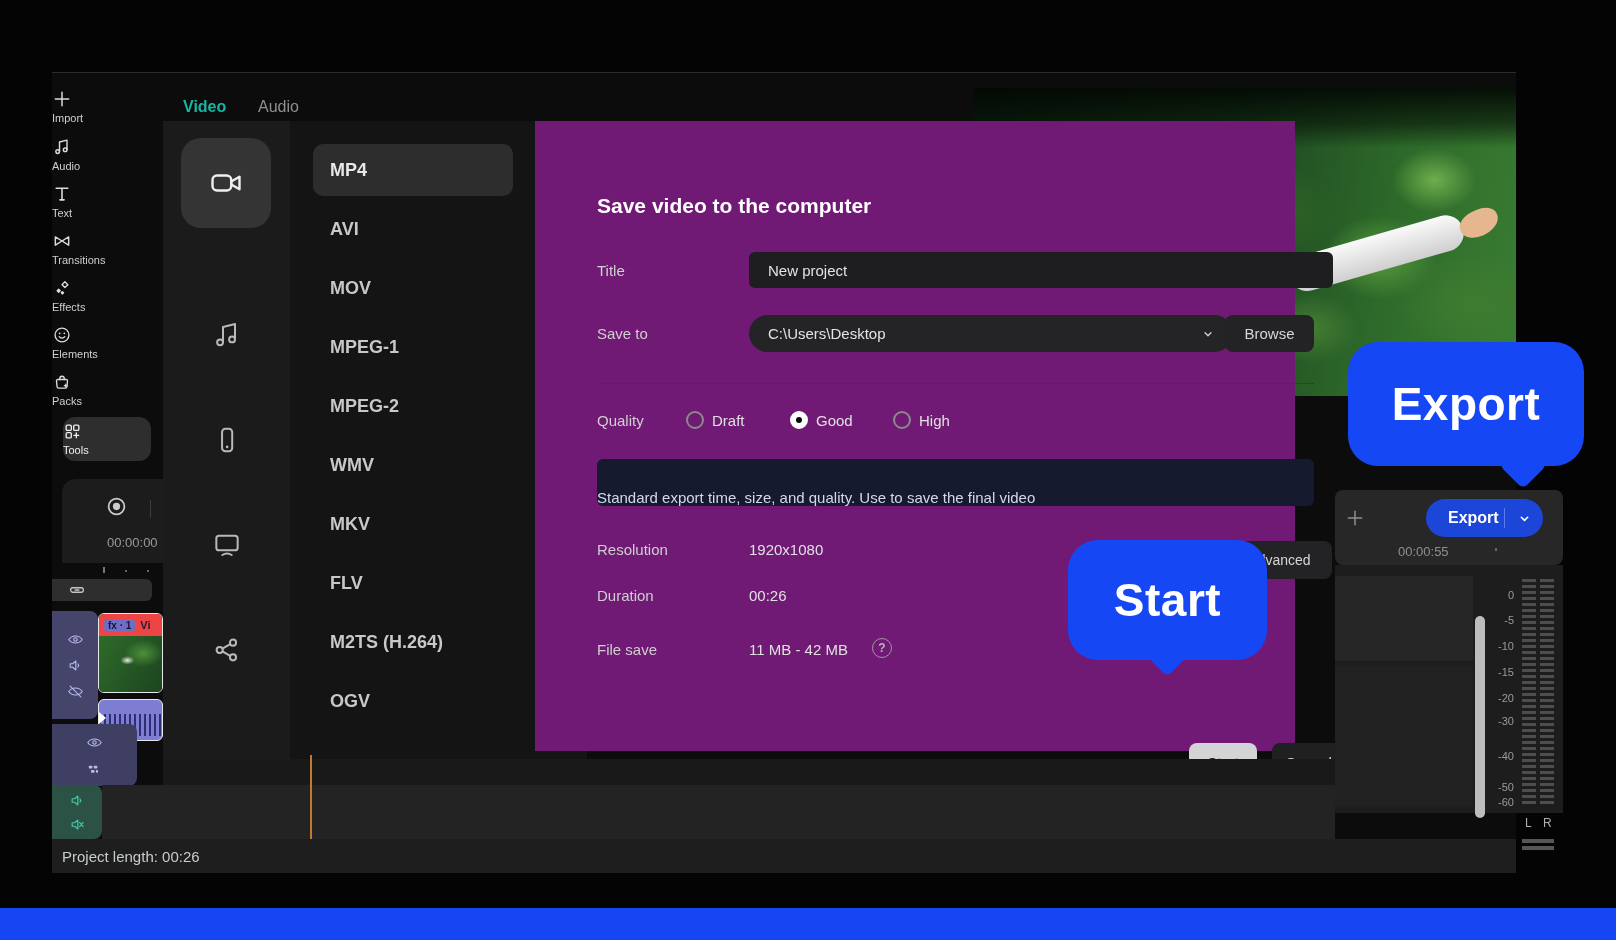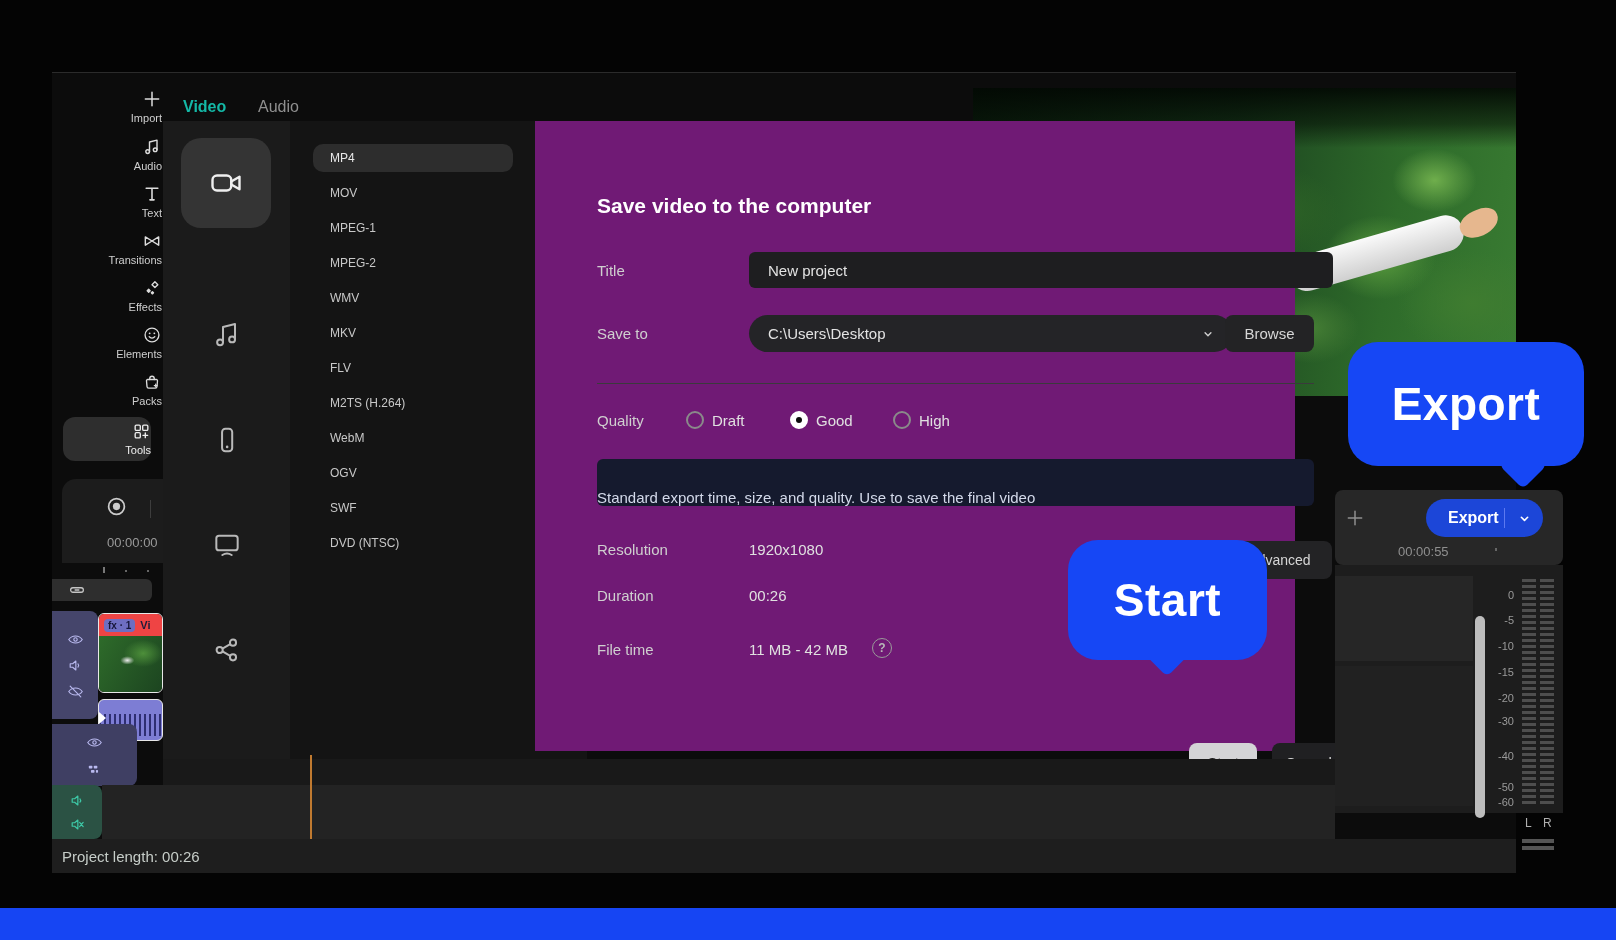--- a/index.html
+++ b/index.html
@@ -3,31 +3,31 @@
 <meta charset="utf-8">
 <style>
   html,body{margin:0;padding:0;background:#000;}
   .stage{position:relative;width:1616px;height:940px;background:#040404;overflow:hidden;
          font-family:"Liberation Sans",sans-serif;}
   .abs{position:absolute;}
   .app{left:52px;top:72px;width:1464px;height:800px;background:#0c0c0c;border-top:1px solid #2b2b2b;}
   .icon{display:flex;align-items:center;justify-content:center;}
   svg{display:block;}
   
-  .navitem{left:0;width:110px;display:flex;flex-direction:column;align-items:flex-end;gap:3px;}
+  .navitem{left:0;width:110px;display:flex;flex-direction:column;align-items:flex-start;gap:3px;}
   .navitem .t{font-size:11px;color:#cfcfcf;}
   .nav-hl{background:#2e2e2e;border-radius:12px;}
   
   .tab{font-size:16px;}
   
   .panel-cat{left:111px;top:48px;width:127px;height:638px;background:#1b1b1b;}
   .panel-fmt{left:238px;top:48px;width:297px;height:638px;background:#141414;}
   .cat-hl{left:18px;top:17px;width:90px;height:90px;background:#343434;border-radius:20px;}
-  .fmt-item{height:28px;width:200px;border-radius:10px;display:flex;align-items:center;
-            padding-left:17px;box-sizing:border-box;font-size:12px;color:#c8c8c8;flex:none;}
+  .fmt-item{height:52px;width:200px;border-radius:10px;display:flex;align-items:center;
+            padding-left:17px;box-sizing:border-box;font-size:18px;color:#c8c8c8;flex:none;font-weight:bold;}
   .fmt-sel{background:#2d2d2d;color:#e8e8e8;}
   
   .dialog{left:483px;top:48px;width:760px;height:630px;background:#701a75;}
   .dlg-label{font-size:15px;color:#cfcfcf;}
   .dlg-value{font-size:15px;color:#e0e0e0;}
   .field{background:#1e1e20;border-radius:6px;display:flex;align-items:center;color:#e3e3e3;font-size:15px;}
   .pill{background:#242427;border-radius:19px;}
   .btn{background:#232325;border-radius:8px;display:flex;align-items:center;justify-content:center;
        color:#d6d6d6;font-size:14px;}
   .radio{width:18px;height:18px;border-radius:50%;border:2px solid #8a8a8a;box-sizing:border-box;}
@@ -188,28 +188,28 @@
             <circle cx="16.5" cy="6.5" r="2.3"></circle>
             <circle cx="16.5" cy="17.5" r="2.3"></circle>
             <path d="M8.6 10.9l5.8-3.3M8.6 13.1l5.8 3.3"></path>
           </svg>
         </div>
     </div>
 
     <div class="abs panel-fmt">
       <div class="abs" style="left:23px;top:23px;width:210px;height:586px;overflow:hidden;display:flex;flex-direction:column;gap:7px;">
         <div class="fmt-item fmt-sel">MP4</div>
+        <div class="fmt-item">AVI</div>
         <div class="fmt-item">MOV</div>
         <div class="fmt-item">MPEG-1</div>
         <div class="fmt-item">MPEG-2</div>
         <div class="fmt-item">WMV</div>
         <div class="fmt-item">MKV</div>
         <div class="fmt-item">FLV</div>
         <div class="fmt-item">M2TS (H.264)</div>
-        <div class="fmt-item">WebM</div>
         <div class="fmt-item">OGV</div>
         <div class="fmt-item">SWF</div>
         <div class="fmt-item">DVD (NTSC)</div>
       </div>
     </div>
 
     <div class="abs dialog">
       <div class="abs" style="left:62px;top:73px;font-size:21px;font-weight:bold;color:#fff;">Save video to the computer</div>
 
       <div class="abs dlg-label" style="left:62px;top:141px;">Title</div>
@@ -239,21 +239,21 @@
       <div class="abs dlg-value" style="left:384px;top:291px;">High</div>
 
       <div class="abs banner" style="left:62px;top:338px;width:717px;height:47px;box-sizing:border-box;align-items:flex-end;">
         <span>Standard export time, size, and quality. Use to save the final video</span>
       </div>
 
       <div class="abs dlg-label" style="left:62px;top:420px;">Resolution</div>
       <div class="abs dlg-value" style="left:214px;top:420px;">1920x1080</div>
       <div class="abs dlg-label" style="left:62px;top:466px;">Duration</div>
       <div class="abs dlg-value" style="left:214px;top:466px;">00:26</div>
-      <div class="abs dlg-label" style="left:62px;top:520px;">File time</div>
+      <div class="abs dlg-label" style="left:62px;top:520px;">File save</div>
       <div class="abs dlg-value" style="left:214px;top:520px;">11 MB - 42 MB</div>
       <div class="abs" style="left:337px;top:517px;width:20px;height:20px;border:1.5px solid #9a9a9a;border-radius:50%;display:flex;align-items:center;justify-content:center;font-size:12px;font-weight:bold;color:#b8b8b8;box-sizing:border-box;">?</div>
 
       <div class="abs btn" style="left:692px;top:420px;width:105px;height:38px;">Advanced</div>
       <div class="abs btn" style="left:654px;top:622px;width:68px;height:38px;background:#d4d4d6;color:#1a1a1a;font-size:15px;">Start</div>
       <div class="abs btn" style="left:737px;top:622px;width:73px;height:38px;background:#202022;font-size:15px;">Cancel</div>
     </div>
 
     <div class="abs" style="left:10px;top:406px;width:101px;height:84px;background:#1c1c1c;border-radius:14px 0 0 0;">
       <span class="abs icon" style="left:43px;top:16px;">

